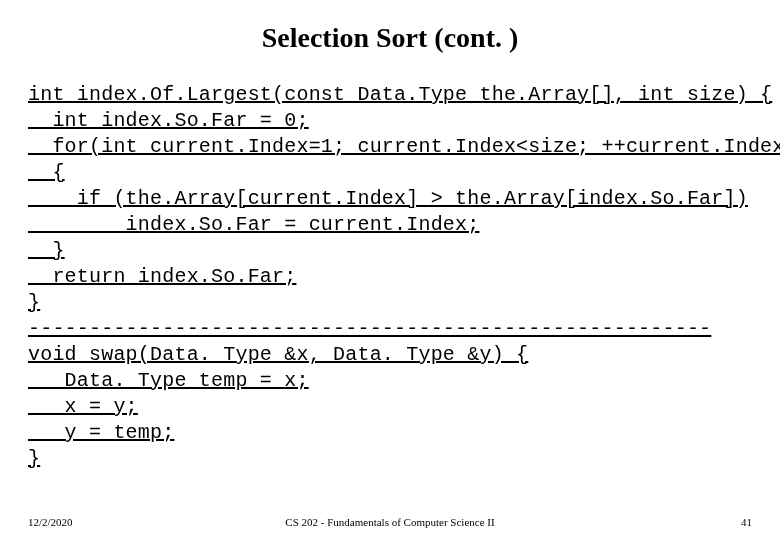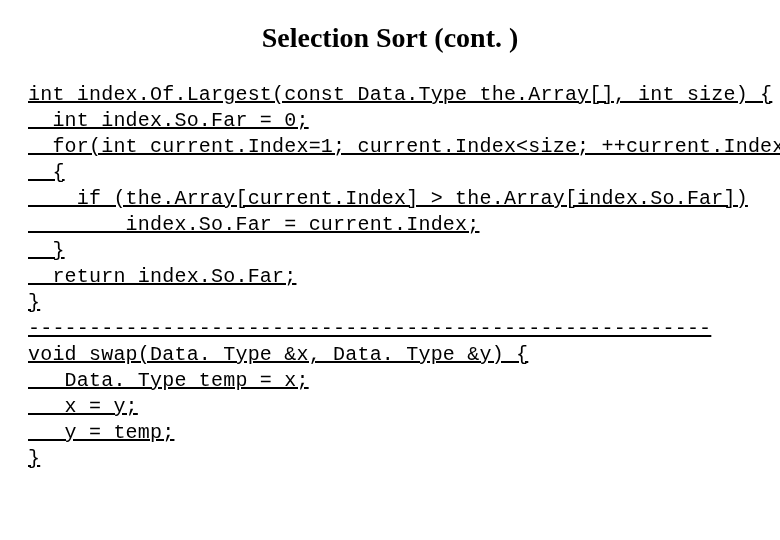--- a/index.html
+++ b/index.html
@@ -25,13 +25,18 @@
         index.So.Far = current.Index;
   }
   return index.So.Far;
 }
 --------------------------------------------------------
 void swap(Data. Type &amp;x, Data. Type &amp;y) {
    Data. Type temp = x;
    x = y;
    y = temp;
 }</pre>
+  <div class="footer">
+    <span class="left">12/2/2020</span>
+    <span class="center">CS 202 - Fundamentals of Computer Science II</span>
+    <span class="right">41</span>
+  </div>
 </div>
 
 </body></html>

